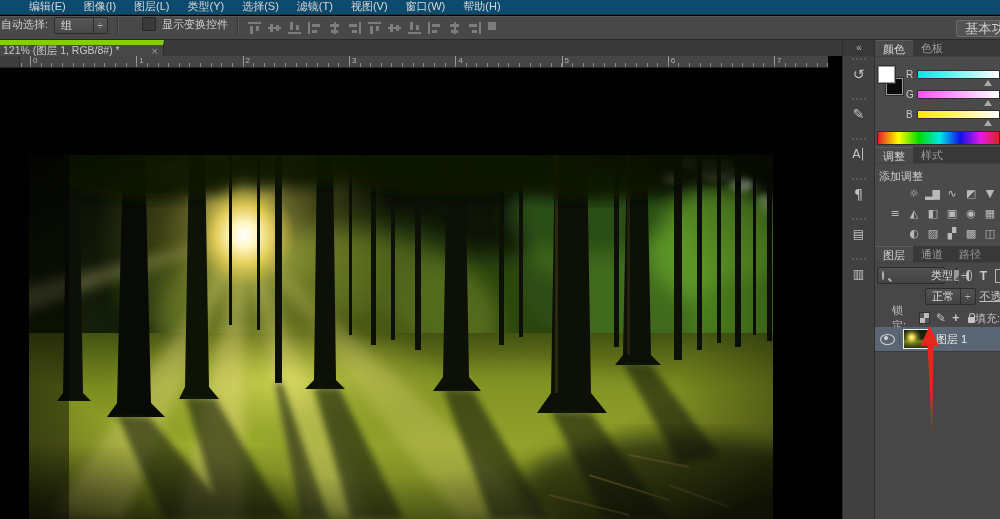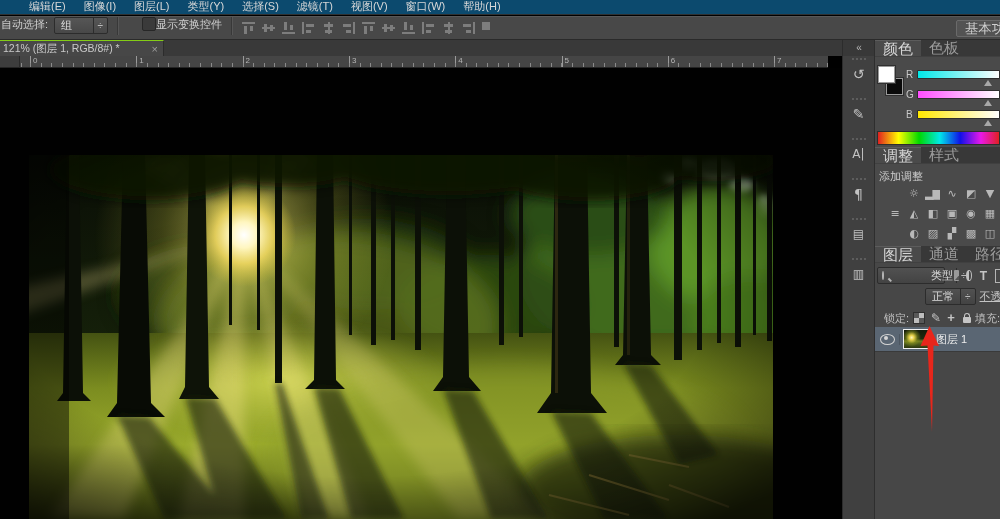--- a/index.html
+++ b/index.html
@@ -13,36 +13,36 @@
   
   .optionsbar{position:absolute;left:0;top:16px;width:1000px;height:24px;background:#484848;
               border-top:1px solid #585858;border-bottom:1px solid #2a2a2a;display:flex;box-sizing:border-box;}
   .ob-label{color:#cfcfcf;margin-left:1px;white-space:nowrap;}
   .dropdown{height:17px;background:linear-gradient(#565656,#484848);border:1px solid #2c2c2c;border-radius:2px;
             display:flex;align-items:center;color:#ddd;box-sizing:border-box;}
   .dropdown .dd-val{padding:0 6px;white-space:nowrap;}
   .dropdown .dd-spin{border-left:1px solid #2c2c2c;padding:0 4px;color:#bbb;font-size:10px;line-height:15px;}
   .ob-dd{width:54px;margin-left:6px;justify-content:space-between;}
   .checkbox{width:12px;height:12px;background:#3a3a3a;border:1px solid #272727;border-radius:2px;margin-left:14px;}
-  .cb-label{color:#cfcfcf;white-space:nowrap;}
+  .cb-label{margin-left:6px;color:#cfcfcf;white-space:nowrap;}
   .ob-sep{width:1px;height:18px;background:#383838;border-right:1px solid #565656;margin:0 9px;}
   .alignicons{display:flex;align-items:center;gap:7px;opacity:.55;}
   .ico{width:13px;height:12px;display:inline-block;}
   .a-top{background:linear-gradient(#a9a9a9,#a9a9a9) 0 0/13px 2px no-repeat,linear-gradient(#a9a9a9,#a9a9a9) 2px 4px/3px 8px no-repeat,linear-gradient(#a9a9a9,#a9a9a9) 8px 4px/3px 5px no-repeat;}
   .a-vcenter{background:linear-gradient(#a9a9a9,#a9a9a9) 0 5px/13px 2px no-repeat,linear-gradient(#a9a9a9,#a9a9a9) 2px 2px/3px 8px no-repeat,linear-gradient(#a9a9a9,#a9a9a9) 8px 3px/3px 6px no-repeat;}
   .a-bottom{background:linear-gradient(#a9a9a9,#a9a9a9) 0 10px/13px 2px no-repeat,linear-gradient(#a9a9a9,#a9a9a9) 2px 0/3px 8px no-repeat,linear-gradient(#a9a9a9,#a9a9a9) 8px 3px/3px 5px no-repeat;}
   .a-left{background:linear-gradient(#a9a9a9,#a9a9a9) 0 0/2px 12px no-repeat,linear-gradient(#a9a9a9,#a9a9a9) 4px 2px/8px 3px no-repeat,linear-gradient(#a9a9a9,#a9a9a9) 4px 8px/5px 3px no-repeat;}
   .a-hcenter{background:linear-gradient(#a9a9a9,#a9a9a9) 5.5px 0/2px 12px no-repeat,linear-gradient(#a9a9a9,#a9a9a9) 2px 2px/9px 3px no-repeat,linear-gradient(#a9a9a9,#a9a9a9) 3px 8px/7px 3px no-repeat;}
   .a-right{background:linear-gradient(#a9a9a9,#a9a9a9) 11px 0/2px 12px no-repeat,linear-gradient(#a9a9a9,#a9a9a9) 1px 2px/8px 3px no-repeat,linear-gradient(#a9a9a9,#a9a9a9) 4px 8px/5px 3px no-repeat;}
   .a-auto{background:linear-gradient(#a9a9a9,#a9a9a9) 0 0/8px 8px no-repeat,linear-gradient(#484848,#484848) 4px 3px/9px 9px no-repeat,linear-gradient(#a9a9a9,#a9a9a9) 5px 4px/8px 8px no-repeat;width:14px;}
   .ws-btn{position:absolute;right:-14px;top:3px;height:17px;width:58px;background:#535353;border:1px solid #6a6a6a;
           border-radius:2px;color:#cfcfcf;line-height:16px;padding:0 6px;box-sizing:border-box;white-space:nowrap;overflow:hidden;}
   
   .tabstrip{position:absolute;left:0;top:40px;width:842px;height:16px;background:#393939;}
-  .doctab{position:absolute;left:0;top:0;width:164px;height:16px;background:#474747;border-top:1px solid #84cc16;
+  .doctab{position:absolute;left:0;top:0;width:164px;height:16px;background:#474747;border-top:5px solid #84cc16;
           border-right:1px solid #2c2c2c;display:flex;align-items:center;box-sizing:border-box;}
   .doctab .t-title{padding-left:3px;color:#c9c9c9;white-space:nowrap;overflow:hidden;font-size:10.5px;flex:1;}
   .doctab .t-close{color:#9a9a9a;padding:0 5px;font-size:11px;}
   
   .ruler{position:absolute;left:0;top:56px;width:828px;height:12px;background:#454545;border-bottom:1px solid #242424;box-sizing:border-box;}
   .ruler .minor{position:absolute;left:0;right:0;bottom:0;height:4px;
       background:repeating-linear-gradient(90deg,#8a8a8a 0 1px,transparent 1px 10.63px);background-position:30px 0;}
   .ruler .major{position:absolute;inset:0;
       background:repeating-linear-gradient(90deg,#9a9a9a 0 1px,transparent 1px 106.3px);background-position:30px 0;}
   .ruler .nums{position:absolute;left:30px;top:0;display:flex;font-size:8px;color:#b5b5b5;line-height:9px;}
@@ -59,21 +59,21 @@
   
   .dock{position:absolute;left:842px;top:40px;width:32px;height:479px;background:#404040;border-left:1px solid #2c2c2c;box-sizing:border-box;}
   .dock-head{height:16px;background:#383838;color:#b5b5b5;text-align:center;line-height:15px;font-size:10px;letter-spacing:-1px;}
   .dockbtn{width:100%;height:40px;display:flex;flex-direction:column;align-items:center;padding-top:2px;box-sizing:border-box;}
   .grip{width:14px;height:2px;margin-bottom:5px;background:repeating-linear-gradient(90deg,#5d5d5d 0 2px,transparent 2px 4px);}
   .dockglyph{color:#c2c2c2;font-size:14px;line-height:18px;font-family:"DejaVu Sans",sans-serif;}
   .dockglyph.small{font-size:12px;}
   
   .panel{position:absolute;left:874px;top:40px;width:126px;height:479px;background:#4a4a4a;border-left:1px solid #2e2e2e;box-sizing:border-box;}
   .phead{height:16px;background:#383838;display:flex;border-bottom:1px solid #404040;}
-  .ptab{padding:0 8px;line-height:16px;font-size:15px;color:#9b9b9b;white-space:nowrap;}
+  .ptab{padding:0 8px;line-height:16px;font-size:11px;color:#9b9b9b;white-space:nowrap;}
   .ptab.active{background:#4a4a4a;color:#d6d6d6;border-top:1px solid #5c5c5c;}
   
   .colorbody{position:relative;height:90px;}
   .swatch-bg{position:absolute;left:11px;top:21px;width:15px;height:15px;background:#0a0a0a;border:1px solid #9a9a9a;outline:1px solid #303030;}
   .swatch-fg{position:absolute;left:3px;top:9px;width:15px;height:15px;background:#ffffff;border:1px solid #9a9a9a;outline:1px solid #303030;}
   .chanrow{position:absolute;left:31px;right:0;height:18px;display:flex;align-items:center;}
   .chan-label{width:11px;color:#c8c8c8;font-size:10px;}
   .chan-track{flex:1;height:7px;border:1px solid #2e2e2e;border-radius:1px;position:relative;}
   .chan-handle{position:absolute;right:7px;bottom:-8px;width:0;height:0;border-left:4px solid transparent;border-right:4px solid transparent;border-bottom:6px solid #a8a8a8;}
   .spectrum{position:absolute;left:2px;right:0;top:74px;height:12px;border:1px solid #2e2e2e;
@@ -91,21 +91,21 @@
   .mag::after{content:"";position:absolute;width:4px;height:1.5px;background:#b5b5b5;transform:rotate(45deg);left:5px;top:7px;}
   .f-dd .dd-val{padding:0 3px;flex:1;margin-left:44px;}
   .picicon{width:14px;height:11px;background:#9a9a9a;border-radius:1px;margin-left:9px;position:relative;overflow:hidden;}
   .picicon::after{content:"";position:absolute;left:1px;bottom:1px;border-left:5px solid transparent;border-right:5px solid transparent;border-bottom:6px solid #565656;}
   .halfc{width:11px;height:11px;border-radius:50%;border:1px solid #c0c0c0;background:linear-gradient(90deg,#c0c0c0 50%,transparent 50%);margin-left:7px;box-sizing:border-box;}
   .t-glyph{color:#c5c5c5;font-size:12px;font-weight:bold;margin-left:8px;line-height:14px;}
   .cuticon{width:10px;height:12px;border:1px solid #b5b5b5;border-right:none;margin-left:8px;}
   .blendrow{position:absolute;left:2px;top:25px;right:0;height:17px;display:flex;align-items:center;padding-left:48px;}
   .b-dd{width:81px;justify-content:space-between;background:linear-gradient(#515151,#434343);}
   .op-label{margin-left:4px;white-space:nowrap;color:#c3c3c3;text-decoration:underline;}
-  .lockrow{position:absolute;left:9px;top:47px;right:0;height:16px;display:flex;align-items:center;color:#c3c3c3;}
+  .lockrow{position:absolute;left:17px;top:47px;right:0;height:16px;display:flex;align-items:center;color:#c3c3c3;}
   .lk-checker{width:10px;height:10px;margin-left:4px;background:conic-gradient(#bdbdbd 25%,#585858 0 50%,#bdbdbd 0 75%,#585858 0);border:1px solid #2f2f2f;}
   .lk-brush{margin-left:6px;color:#c5c5c5;font-size:12px;font-family:"DejaVu Sans",sans-serif;line-height:12px;}
   .lk-move{margin-left:6px;color:#c5c5c5;font-size:13px;font-weight:bold;line-height:12px;}
   .lk-lock{width:8px;height:6px;background:#c5c5c5;position:relative;margin-left:8px;margin-top:3px;border-radius:1px;}
   .lk-lock::before{content:"";position:absolute;top:-4px;left:1px;width:4px;height:4px;border:1.5px solid #c5c5c5;border-bottom:none;border-radius:3px 3px 0 0;}
   .fill-label{margin-left:auto;white-space:nowrap;color:#c3c3c3;}
   .layerrow{position:absolute;left:0;right:0;height:25px;display:flex;align-items:center;border-bottom:1px solid #3a3a3a;box-sizing:border-box;}
   .layerrow.selected{background:#5a6673;text-align:right;}
   .eyebox{width:24px;display:flex;justify-content:center;border-right:1px solid rgba(0,0,0,.15);}
   .eye{width:13px;height:9px;border:1px solid #d5d5d5;border-radius:50%;position:relative;}

